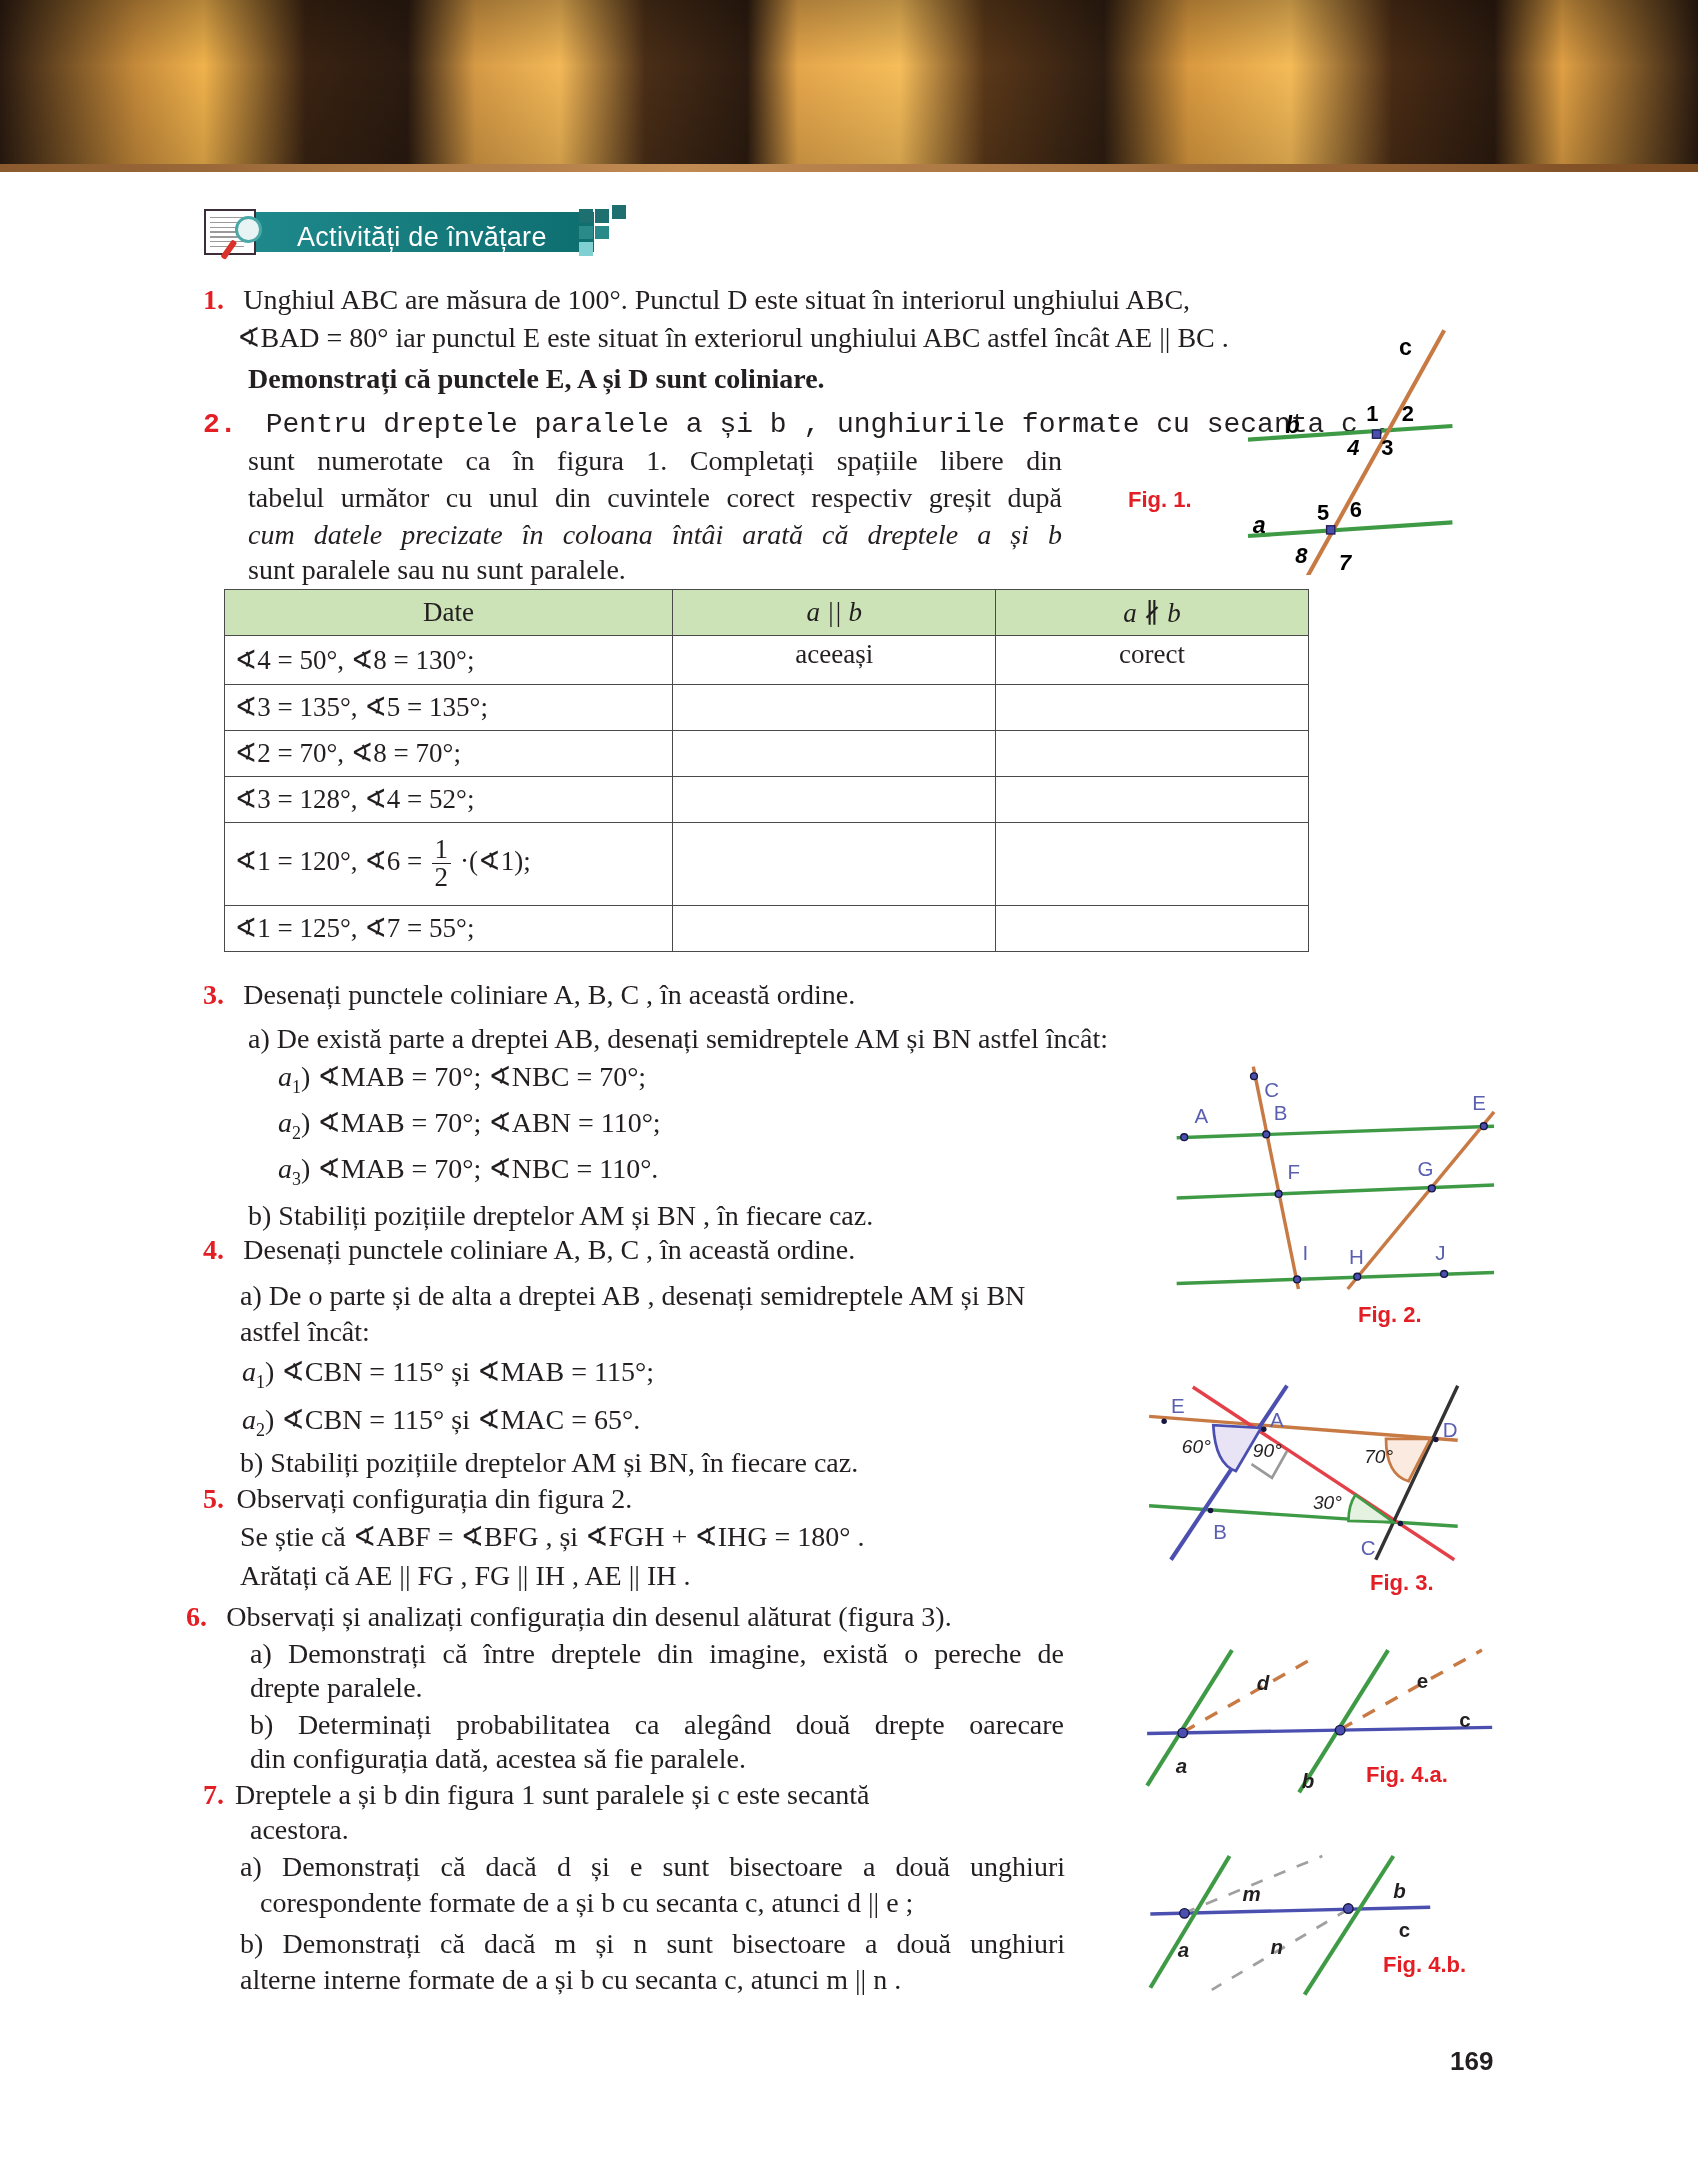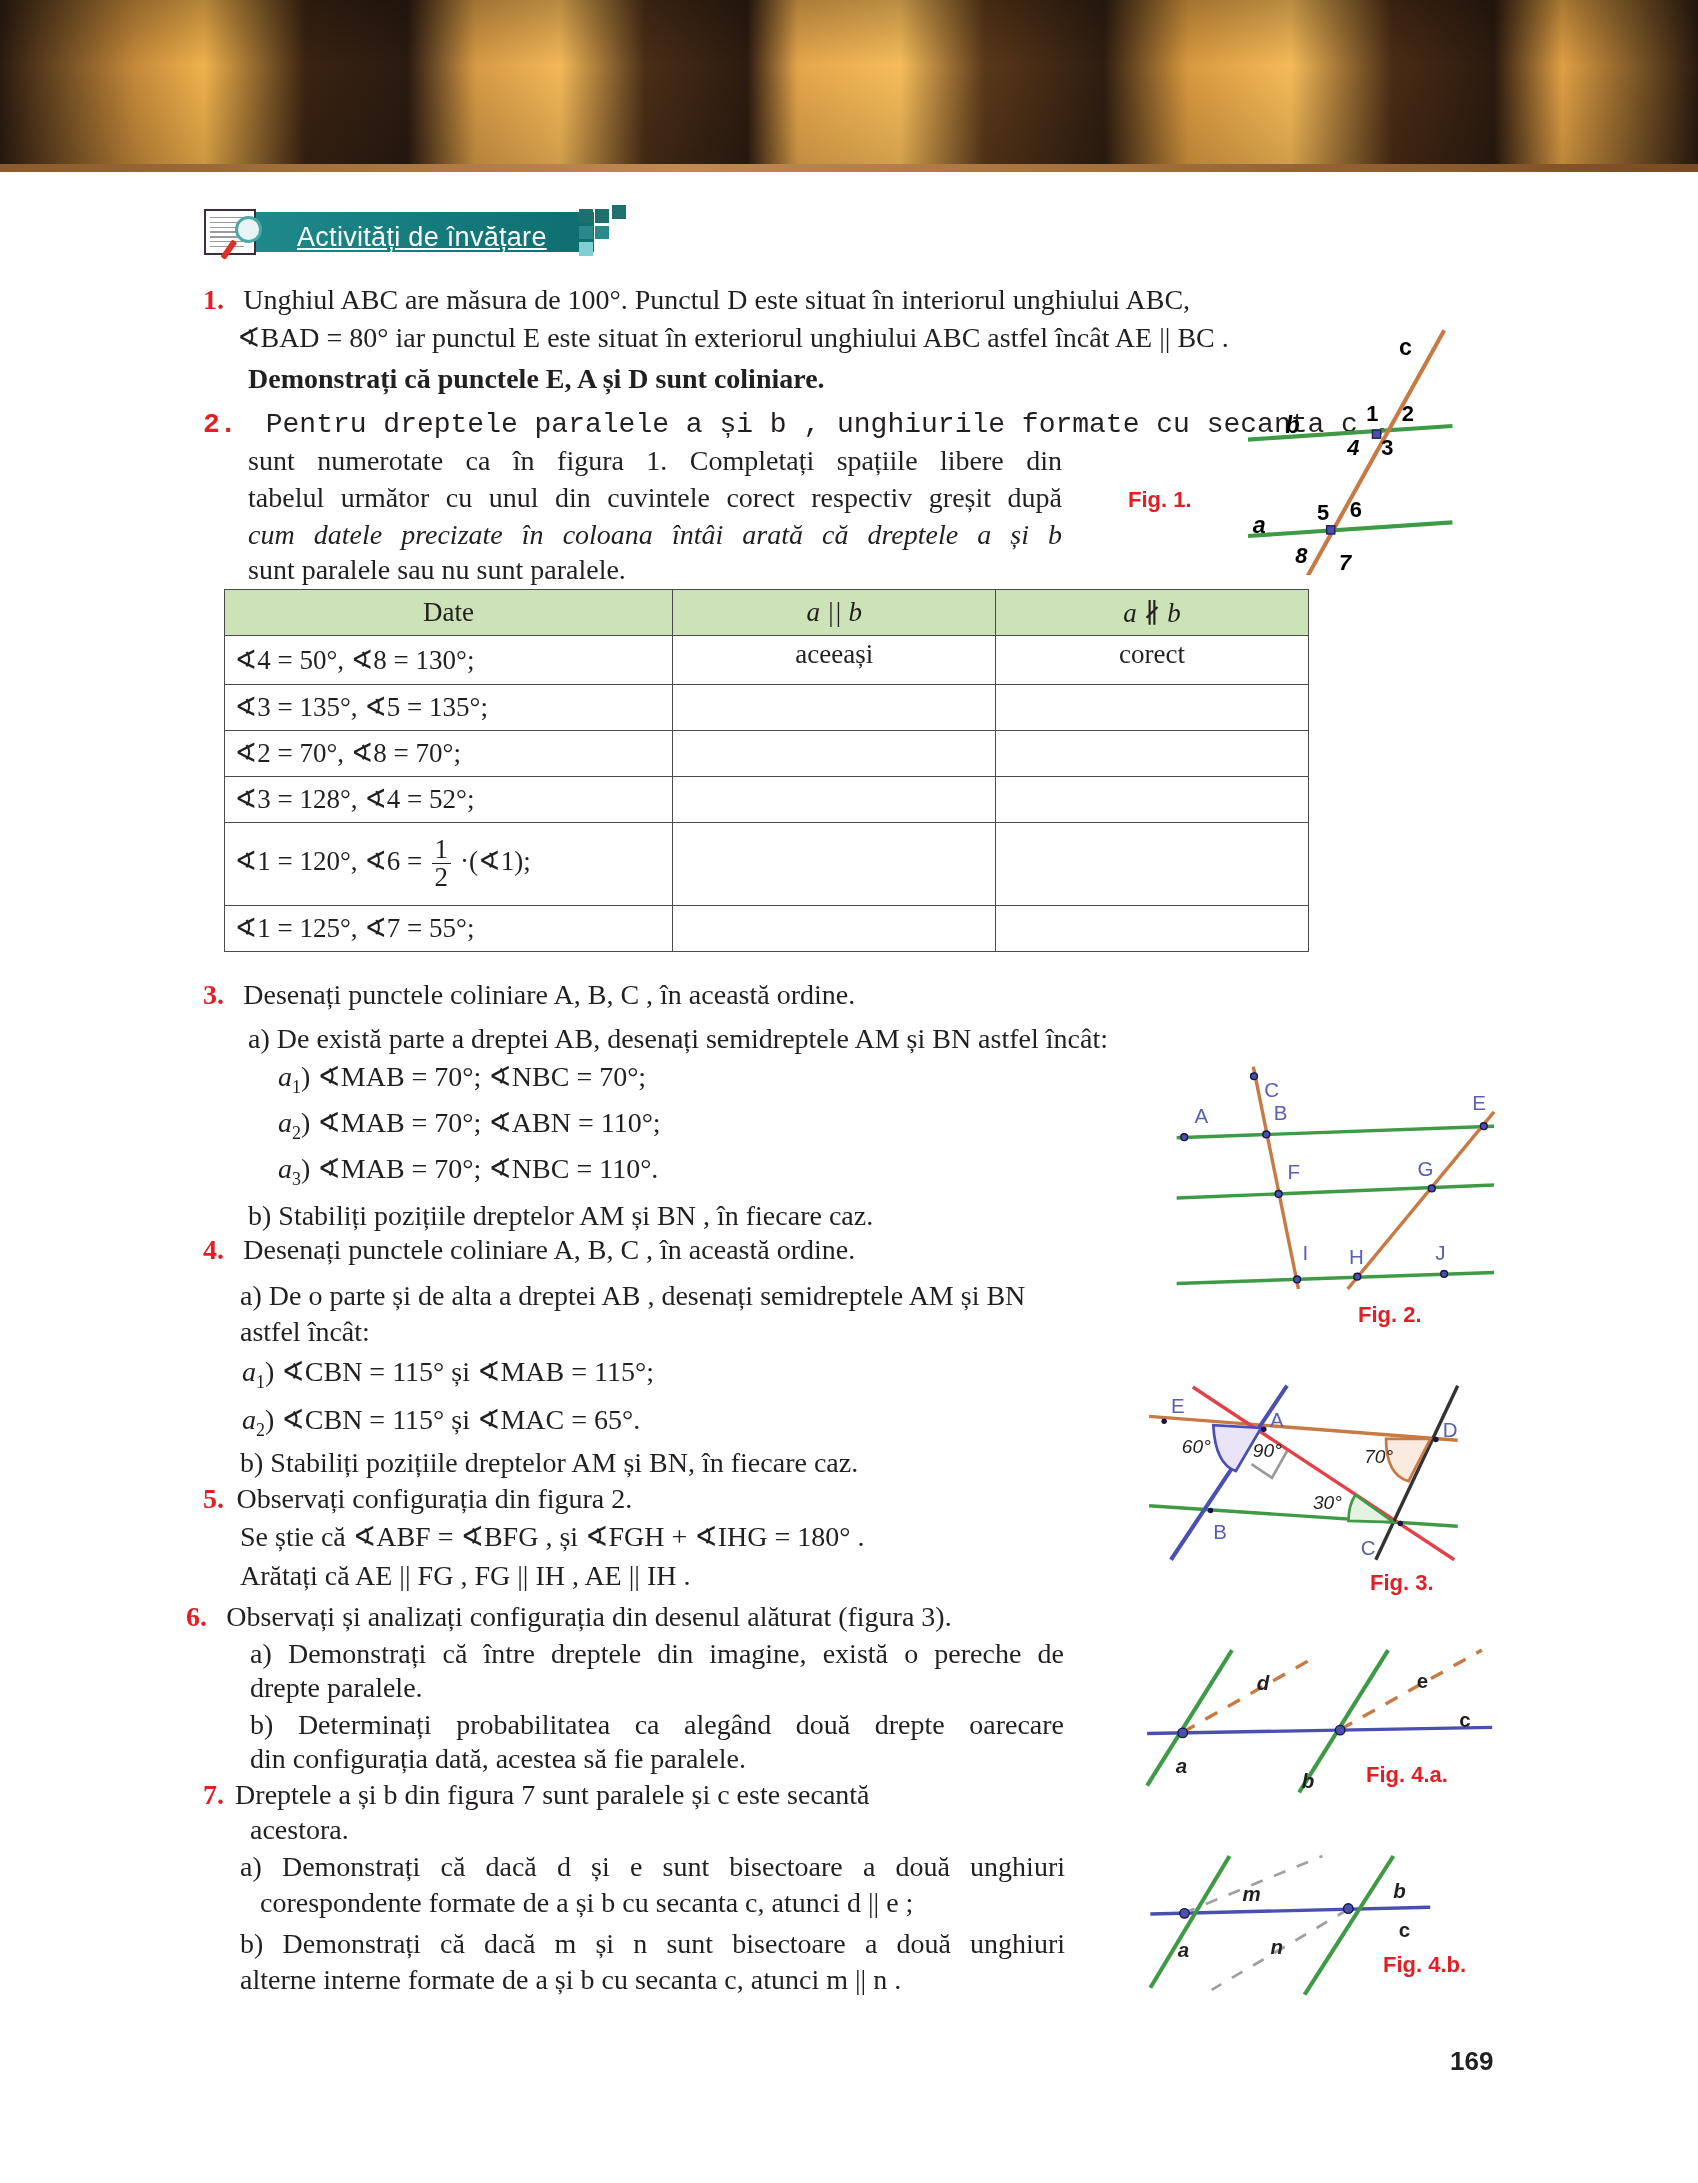--- a/index.html
+++ b/index.html
@@ -4,21 +4,21 @@
 <style>
   html, body { margin:0; padding:0; background:#ffffff; }
   body { width:1698px; height:2183px; position:relative; overflow:hidden; font-family:"Liberation Serif", "DejaVu Serif", serif; color:#231f20; }
   .banner { position:absolute; left:0; top:0; width:1698px; height:164px; overflow:hidden;
     background: linear-gradient(90deg,#2a1a10 0%,#c58a3a 8%,#f0b24c 12%,#3a2312 18%,#2a1a10 24%,#d69a45 28%,#f3b857 33%,#4a2e17 38%,#2c1b10 44%,#e5a64b 47%,#f6bd5a 53%,#5a3819 58%,#2e1d11 65%,#d9993f 70%,#f5bb58 76%,#4a2c15 82%,#2b1a0f 88%,#e0a044 92%,#2a1a10 100%); }
   .banner-shade { position:absolute; inset:0; background: linear-gradient(180deg, rgba(0,0,0,0.25) 0%, rgba(0,0,0,0) 40%, rgba(0,0,0,0.15) 100%); }
   .banner-strip { position:absolute; left:0; top:164px; width:1698px; height:8.2px; background:linear-gradient(90deg,#8a5a2e,#c08a52 40%,#7a4a22); }
 
   .section-header { position:absolute; left:204px; top:205px; width:424px; height:51px; }
   .sh-bar { position:absolute; left:31px; top:6.8px; width:359px; height:40px; background:linear-gradient(90deg,#1f8a8c,#0e6e70); }
-  .sh-label { position:absolute; left:62px; top:9.6px; color:#ffffff; font-family:"Liberation Sans","DejaVu Sans",sans-serif; font-size:27px; line-height:33px; letter-spacing:0.3px;text-decoration:underline; }
+  .sh-label { position:absolute; left:62px; top:9.6px; color:#ffffff; font-family:"Liberation Sans","DejaVu Sans",sans-serif; font-size:27px; line-height:33px; letter-spacing:0.3px; }
   .sh-book { position:absolute; left:0; top:4.1px; width:48px; height:42px; background:#fff; border:2.1px solid #3b2e3a; }
   .sh-book-lines { position:absolute; left:4.1px; top:5.5px; width:34px; height:30px; background:repeating-linear-gradient(180deg,#9a9a9a 0 1.4px,transparent 1.4px 4.8px); }
   .sh-circle { position:absolute; left:5.5px; top:-2.7px; width:40px; height:55px; border-radius:50%; background:#f7e98a; z-index:-1; }
   .sh-lens { position:absolute; left:31px; top:11px; width:20.5px; height:20.5px; border-radius:50%; border:3.4px solid #4aa8a6; background:#e8f4f4; }
   .sh-handle { position:absolute; left:22px; top:34px; width:5.5px; height:20.5px; background:#d8322a; transform:rotate(35deg); border-radius:2.1px; }
   .sh-squares { position:absolute; left:375px; top:0; width:48px; height:48px; }
   .sq { position:absolute; width:13.7px; height:13.7px; }
 
   .q { position:absolute; font-size:28px; line-height:36px; }
   .qnum { color:#e31e24; font-weight:bold; }
@@ -263,21 +263,21 @@
     <text x="232" y="212" font-style="italic">b</text>
     <text x="462" y="122">c</text>
     <text x="166" y="68" font-style="italic">d</text>
     <text x="400" y="66">e</text>
   </g>
 </svg>
 <span class="fig-label" style="left:1366px;top:1762px;">Fig. 4.a.</span>
 
 <div class="q" style="left:203px;top:1777px;width:821px;">
   <span class="qnum">7.</span>
-  <span style="margin-left:4.1px">Dreptele a și b din figura 7 sunt paralele și c este secantă</span>
+  <span style="margin-left:4.1px">Dreptele a și b din figura 1 sunt paralele și c este secantă</span>
 </div>
 <div class="q" style="left:250px;top:1812px;">acestora.</div>
 <div class="q" style="left:240px;top:1849px;width:825px;text-align:justify;text-align-last:justify;">a) Demonstrați că dacă d și e sunt bisectoare a două unghiuri</div>
 <div class="q" style="left:260px;top:1885px;">corespondente formate de a și b cu secanta c, atunci d || e ;</div>
 <div class="q" style="left:240px;top:1926px;width:825px;text-align:justify;text-align-last:justify;">b) Demonstrați că dacă m și n sunt bisectoare a două unghiuri</div>
 <div class="q" style="left:240px;top:1962px;">alterne interne formate de a și b cu secanta c, atunci m || n .</div>
 
 <svg style="position:absolute;left:1143px;top:1841px;" width="356" height="157" viewBox="0 0 520 230">
   <line x1="10" y1="107" x2="420" y2="97" stroke="#4b4fb0" stroke-width="5"></line>
   <line x1="10" y1="215" x2="126" y2="22" stroke="#3f9a46" stroke-width="6"></line>

